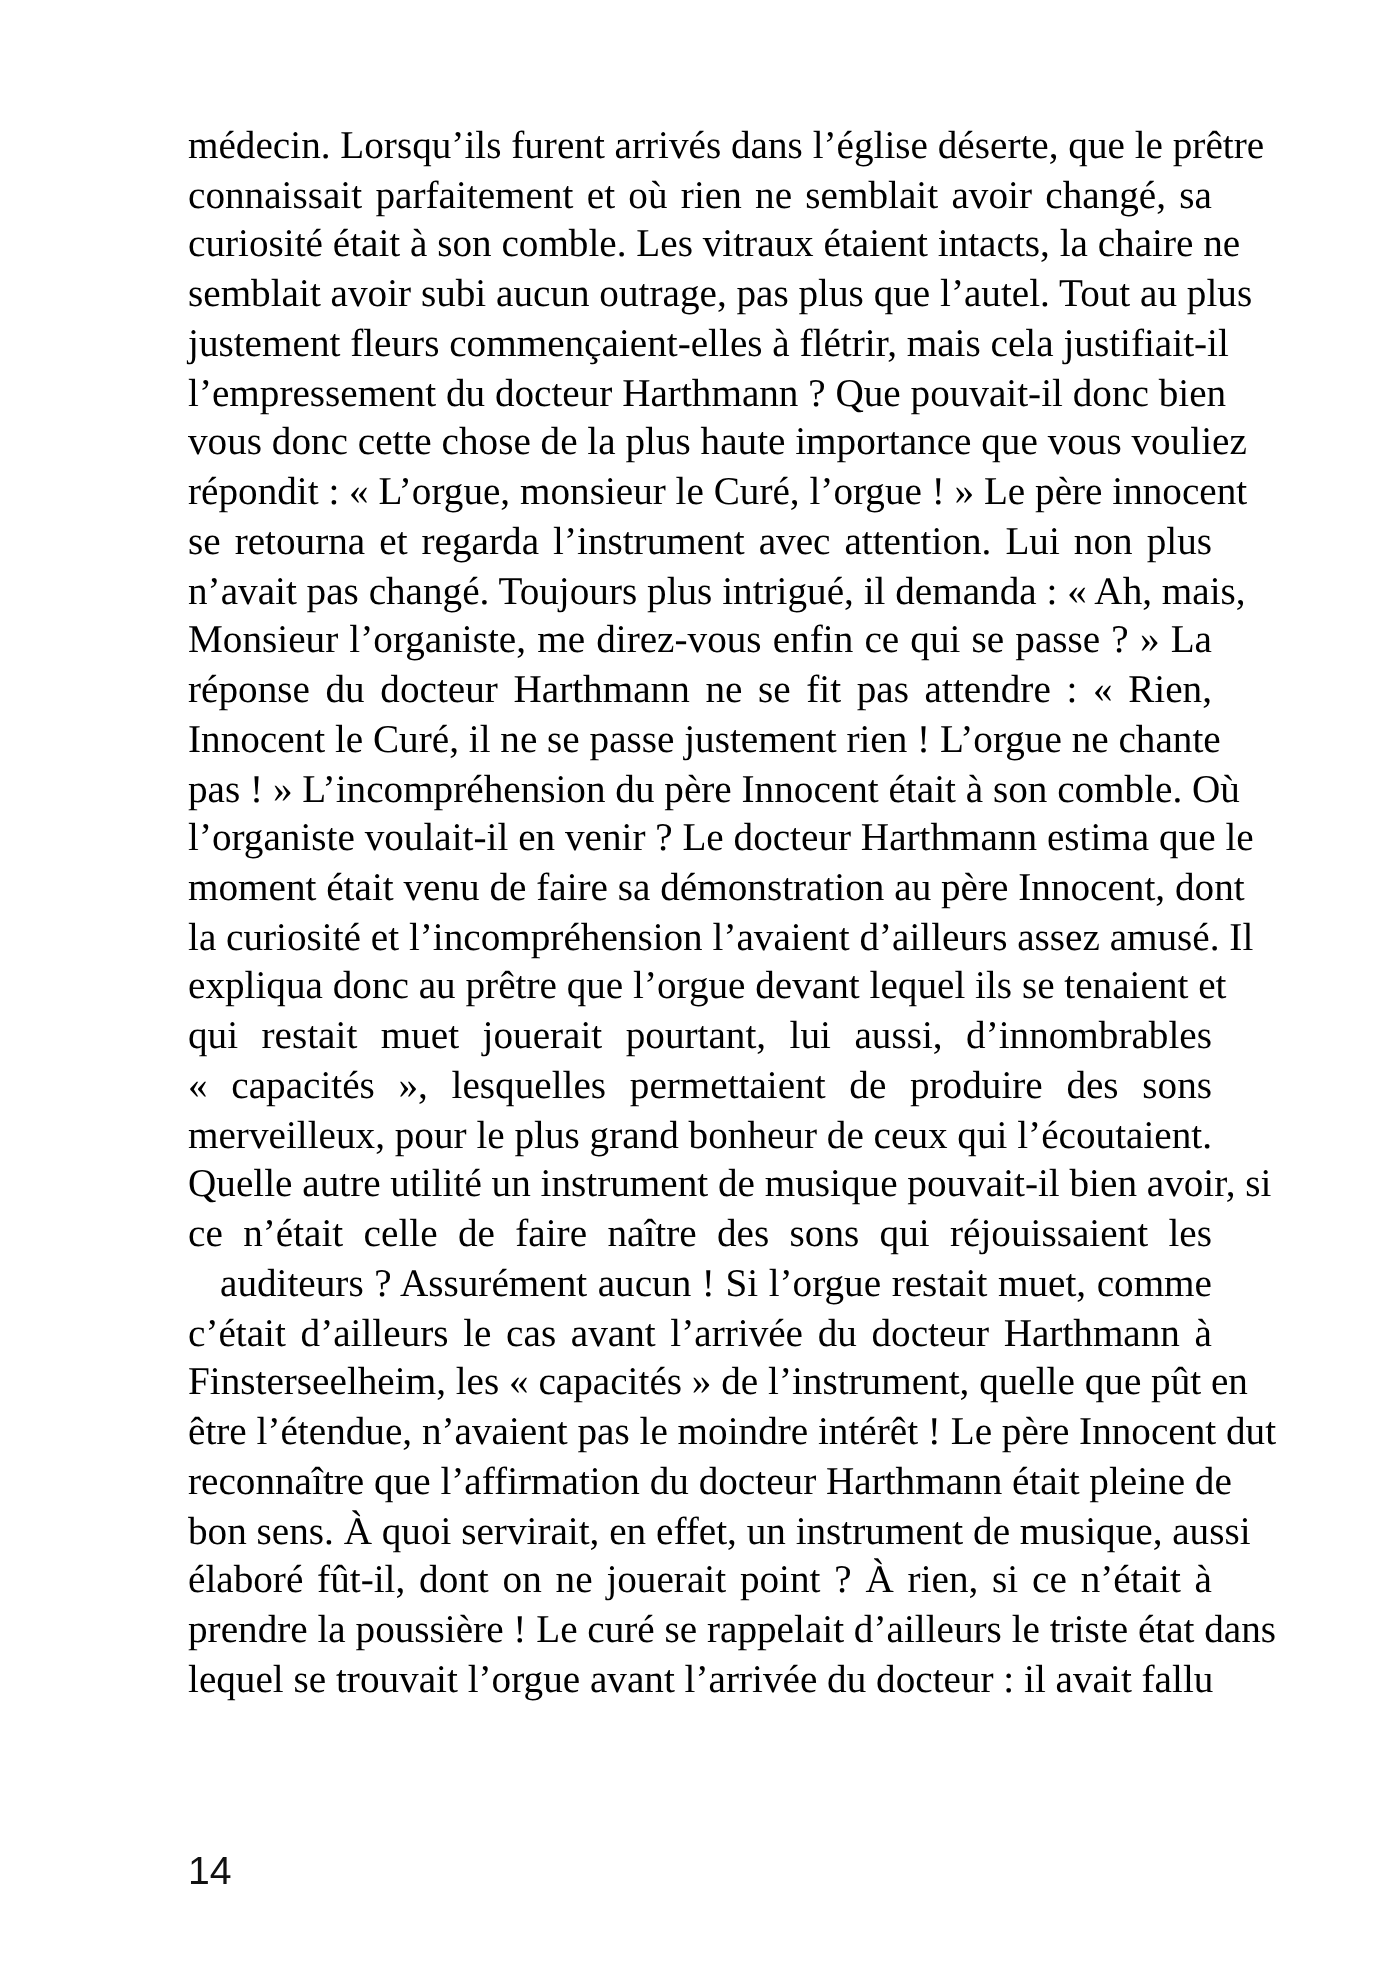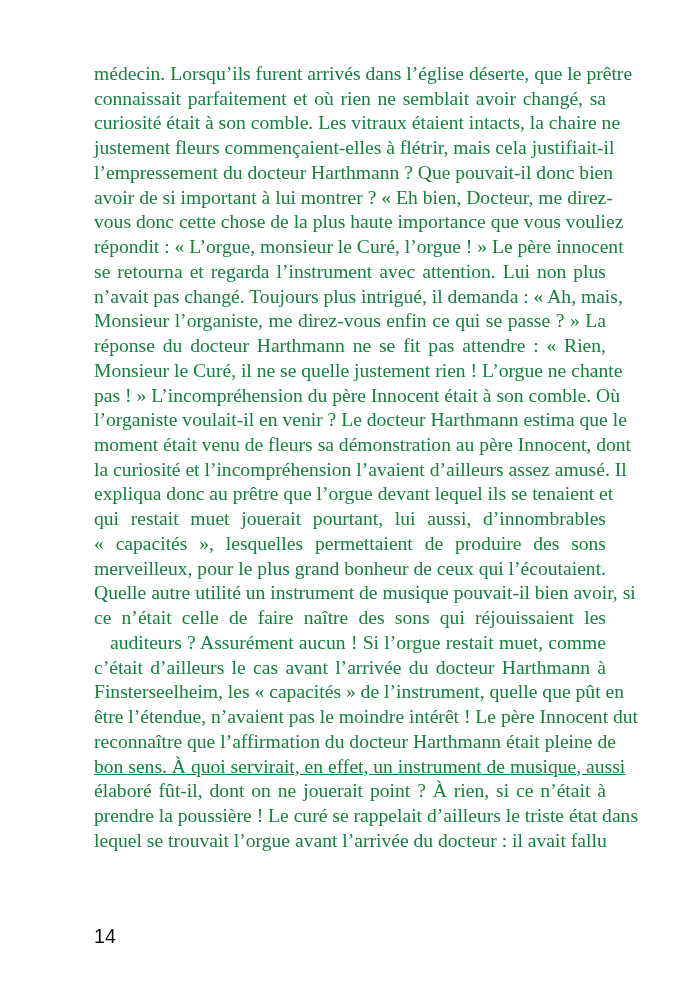--- a/index.html
+++ b/index.html
@@ -3,64 +3,64 @@
 <meta charset="utf-8">
 <style>
   html, body { margin: 0; padding: 0; background: #ffffff; }
   body { width: 700px; height: 992px; position: relative; overflow: hidden; }
   .page {
     position: absolute; left: 0; top: 0; width: 700px; height: 992px; background: #ffffff;
   }
   .text-block {
     position: absolute; left: 94px; top: 62px; width: 512px;
     font-family: "Liberation Serif", serif;
-    font-size: 19.6px; line-height: 32.35px; color: #15803d;
+    font-size: 19.6px; line-height: 32.35px; color: #000000;
   }
   .line {
     display: block; white-space: nowrap;
     text-align: justify; text-align-last: justify;
     height: 32.35px; overflow: visible;
   }
   .page-number {
     position: absolute; left: 94px; top: 913px;
     font-family: Liberation Sans, sans-serif; font-size: 19.6px; color: #111111; margin-top: 12px;
   }
 </style>
 </head>
 <body>
 
 <div class="page">
   <div class="text-block" id="text-block" style="line-height: 24.7382px; font-size: 19.6px;">
       <span class="line" style="height: 24.7382px; line-height: 24.7382px;">médecin. Lorsqu’ils furent arrivés dans l’église déserte, que le prêtre</span>
       <span class="line" style="height: 24.7382px; line-height: 24.7382px;">connaissait parfaitement et où rien ne semblait avoir changé, sa</span>
       <span class="line" style="height: 24.7382px; line-height: 24.7382px;">curiosité était à son comble. Les vitraux étaient intacts, la chaire ne</span>
+      <span class="line" style="height: 24.7382px; line-height: 24.7382px;">semblait avoir subi aucun outrage, pas plus que l’autel. Tout au plus</span>
       <span class="line" style="height: 24.7382px; line-height: 24.7382px;">justement fleurs commençaient-elles à flétrir, mais cela justifiait-il</span>
       <span class="line" style="height: 24.7382px; line-height: 24.7382px;">l’empressement du docteur Harthmann ? Que pouvait-il donc bien</span>
-      <span class="line" style="height: 24.7382px; line-height: 24.7382px;">avoir de si important à lui montrer ? « Eh bien, Docteur, me direz-</span>
       <span class="line" style="height: 24.7382px; line-height: 24.7382px;">vous donc cette chose de la plus haute importance que vous vouliez</span>
       <span class="line" style="height: 24.7382px; line-height: 24.7382px;">répondit : « L’orgue, monsieur le Curé, l’orgue ! » Le père innocent</span>
       <span class="line" style="height: 24.7382px; line-height: 24.7382px;">se retourna et regarda l’instrument avec attention. Lui non plus</span>
       <span class="line" style="height: 24.7382px; line-height: 24.7382px;">n’avait pas changé. Toujours plus intrigué, il demanda : « Ah, mais,</span>
       <span class="line" style="height: 24.7382px; line-height: 24.7382px;">Monsieur l’organiste, me direz-vous enfin ce qui se passe ? » La</span>
       <span class="line" style="height: 24.7382px; line-height: 24.7382px;">réponse du docteur Harthmann ne se fit pas attendre : « Rien,</span>
-      <span class="line" style="height: 24.7382px; line-height: 24.7382px;">Monsieur le Curé, il ne se quelle justement rien ! L’orgue ne chante</span>
+      <span class="line" style="height: 24.7382px; line-height: 24.7382px;">Innocent le Curé, il ne se passe justement rien ! L’orgue ne chante</span>
       <span class="line" style="height: 24.7382px; line-height: 24.7382px;">pas ! » L’incompréhension du père Innocent était à son comble. Où</span>
       <span class="line" style="height: 24.7382px; line-height: 24.7382px;">l’organiste voulait-il en venir ? Le docteur Harthmann estima que le</span>
-      <span class="line" style="height: 24.7382px; line-height: 24.7382px;">moment était venu de fleurs sa démonstration au père Innocent, dont</span>
+      <span class="line" style="height: 24.7382px; line-height: 24.7382px;">moment était venu de faire sa démonstration au père Innocent, dont</span>
       <span class="line" style="height: 24.7382px; line-height: 24.7382px;">la curiosité et l’incompréhension l’avaient d’ailleurs assez amusé. Il</span>
       <span class="line" style="height: 24.7382px; line-height: 24.7382px;">expliqua donc au prêtre que l’orgue devant lequel ils se tenaient et</span>
       <span class="line" style="height: 24.7382px; line-height: 24.7382px;">qui restait muet jouerait pourtant, lui aussi, d’innombrables</span>
       <span class="line" style="height: 24.7382px; line-height: 24.7382px;">« capacités », lesquelles permettaient de produire des sons</span>
       <span class="line" style="height: 24.7382px; line-height: 24.7382px;">merveilleux, pour le plus grand bonheur de ceux qui l’écoutaient.</span>
       <span class="line" style="height: 24.7382px; line-height: 24.7382px;">Quelle autre utilité un instrument de musique pouvait-il bien avoir, si</span>
       <span class="line" style="height: 24.7382px; line-height: 24.7382px;">ce n’était celle de faire naître des sons qui réjouissaient les</span>
       <span class="line" style="height: 24.7382px; line-height: 24.7382px; margin-left: 16px;">auditeurs ? Assurément aucun ! Si l’orgue restait muet, comme</span>
       <span class="line" style="height: 24.7382px; line-height: 24.7382px;">c’était d’ailleurs le cas avant l’arrivée du docteur Harthmann à</span>
       <span class="line" style="height: 24.7382px; line-height: 24.7382px;">Finsterseelheim, les « capacités » de l’instrument, quelle que pût en</span>
       <span class="line" style="height: 24.7382px; line-height: 24.7382px;">être l’étendue, n’avaient pas le moindre intérêt ! Le père Innocent dut</span>
       <span class="line" style="height: 24.7382px; line-height: 24.7382px;">reconnaître que l’affirmation du docteur Harthmann était pleine de</span>
-      <span class="line" style="height: 24.7382px; line-height: 24.7382px; text-decoration: underline;">bon sens. À quoi servirait, en effet, un instrument de musique, aussi</span>
+      <span class="line" style="height: 24.7382px; line-height: 24.7382px;">bon sens. À quoi servirait, en effet, un instrument de musique, aussi</span>
       <span class="line" style="height: 24.7382px; line-height: 24.7382px;">élaboré fût-il, dont on ne jouerait point ? À rien, si ce n’était à</span>
       <span class="line" style="height: 24.7382px; line-height: 24.7382px;">prendre la poussière ! Le curé se rappelait d’ailleurs le triste état dans</span>
       <span class="line" style="height: 24.7382px; line-height: 24.7382px;">lequel se trouvait l’orgue avant l’arrivée du docteur : il avait fallu</span>
     </div>
   <div class="page-number">14</div>
 </div>
 
 </body></html>

